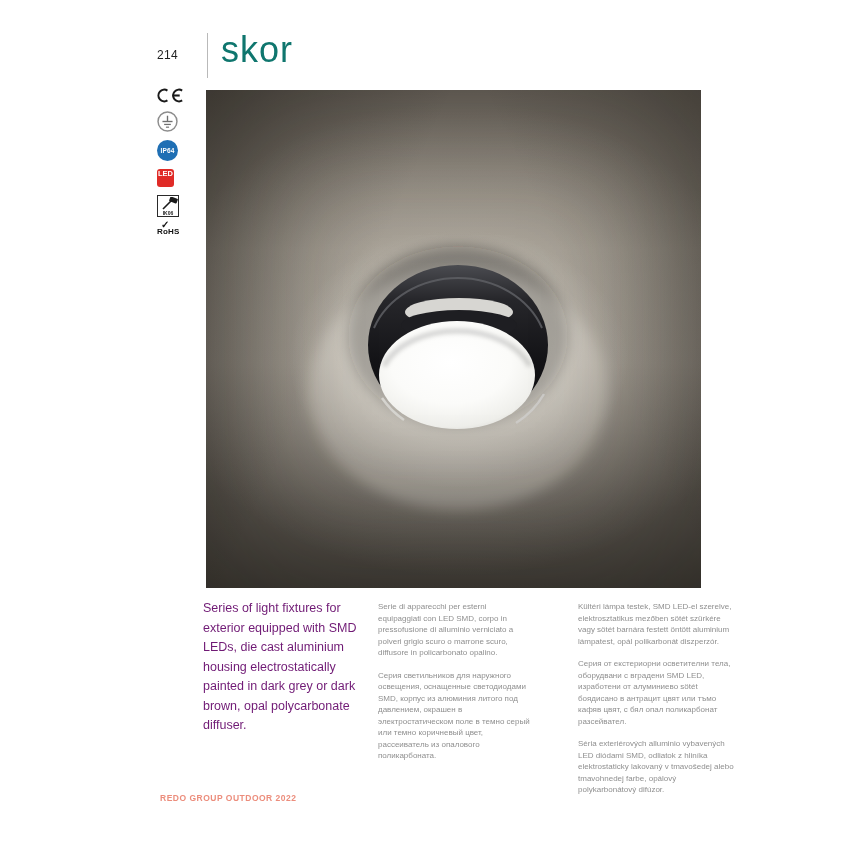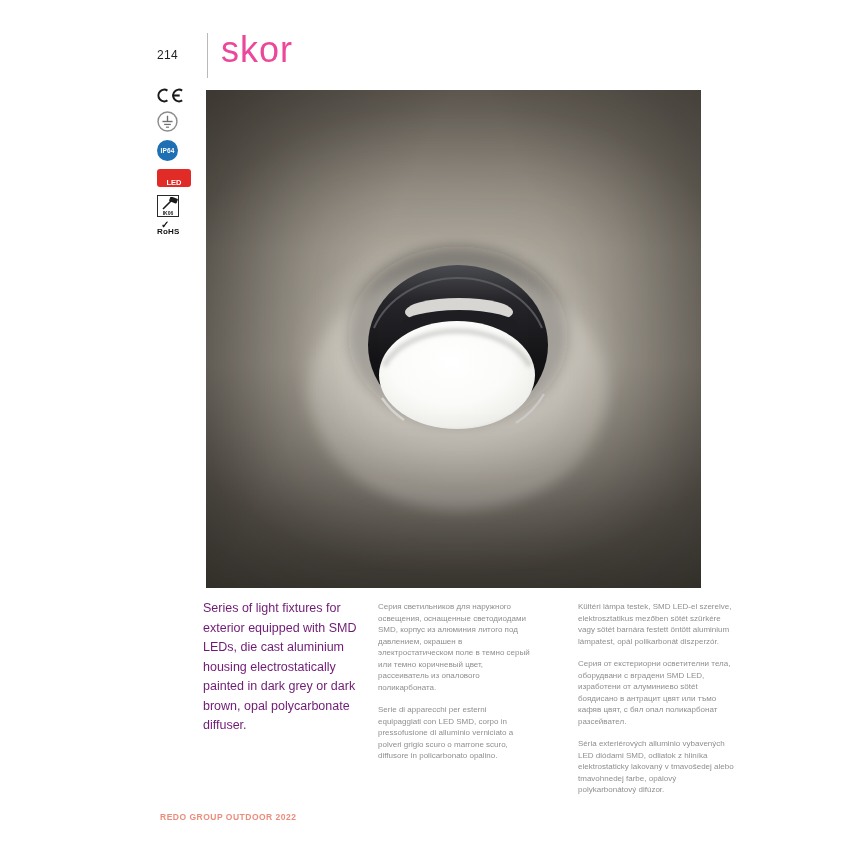--- a/index.html
+++ b/index.html
@@ -5,31 +5,31 @@
   * { margin:0; padding:0; box-sizing:border-box; }
   html,body { width:868px; height:868px; background:#ffffff; overflow:hidden;
               font-family:"Liberation Sans", sans-serif; }
   .page { position:relative; width:868px; height:868px; background:#fff; }
 
   
   .page-number { position:absolute; left:157px; top:48px; font-size:12px; font-weight:normal;
                  color:#1f1f1f; letter-spacing:0.3px; }
   .header-divider { position:absolute; left:207px; top:33px; width:1px; height:45px; background:#b9b9b9; }
   .page-title { position:absolute; left:221px; top:29px; font-size:36px; font-weight:300;
-                color:#ec4899; letter-spacing:1px; }
+                color:#0f766e; letter-spacing:1px; }
 
   
   .cert-col { position:absolute; left:157px; top:88px; width:28px; display:flex;
               flex-direction:column; align-items:flex-start; gap:8px; }
   .cert { display:flex; flex-direction:column; align-items:center; }
   .badge-ip { width:21px; height:21px; border-radius:50%; background:#1f6fb4; color:#fff;
               font-size:6.5px; font-weight:bold; display:flex; align-items:center; justify-content:center;
               letter-spacing:0.2px; }
-  .badge-led { width:34px; height:18px; border-radius:3px; background:#e02b27; color:#fff;
-               font-size:7.5px; font-weight:bold; display:flex; align-items:center; justify-content:flex-end; }
+  .badge-led { width:17px; height:18px; border-radius:3px; background:#e02b27; color:#fff;
+               font-size:7.5px; font-weight:bold; display:flex; align-items:center; justify-content:flex-start; }
   .badge-ik { width:22px; height:22px; border:1px solid #2a2a2a; background:#fff; position:relative;
               display:flex; flex-direction:column; align-items:center; justify-content:flex-end; }
   .badge-ik .ik-label { font-size:5px; font-weight:bold; color:#1a1a1a; line-height:6px; }
   .rohs { position:relative; margin-top:2px; }
   .rohs .check { position:absolute; top:-8px; left:4px; font-size:10px; font-weight:bold; color:#111; }
   .rohs .rohs-text { font-size:8px; font-weight:bold; color:#111; letter-spacing:0.2px;text-align:right; }
 
   
   .photo { position:absolute; left:206px; top:90px; width:495px; height:498px; overflow:hidden;
     background:
@@ -46,21 +46,21 @@
   
   .desc-en { position:absolute; left:203px; top:599px; width:176px; font-size:12.5px;
              line-height:19.5px; color:#701a75; }
   .col-small { position:absolute; top:601px; width:153px; font-size:8px; line-height:11.5px;
                color:#8f8f8f; }
   .col-2 { left:378px; }
   .col-3 { left:578px; width:158px; }
   .col-small p { margin-bottom:11px; }
 
   
-  .footer { position:absolute; left:160px; top:812px; font-size:8.5px; letter-spacing:0.5px;
+  .footer { position:absolute; left:160px; top:793px; font-size:8.5px; letter-spacing:0.5px;
             color:#ec8d7c; font-weight:bold; }
 </style>
 </head>
 <body>
 
 <div class="page">
 
   <div class="page-number">214</div>
   <div class="header-divider"></div>
   <div class="page-title">skor</div>
@@ -139,22 +139,22 @@
       <path d="M178 276 A78 54 0 0 1 324 276" stroke="rgba(0,0,0,0.16)" stroke-width="5" fill="none" filter="url(#softBlur2)"></path>
 
       <path d="M176 308 A90 80 0 0 0 198 330" stroke="#d8d7d3" stroke-width="2.5" fill="none" opacity="0.9"></path>
       <path d="M310 333 A90 80 0 0 0 338 304" stroke="#cfcecb" stroke-width="2.5" fill="none" opacity="0.85"></path>
     </svg>
   </div>
 
   <div class="desc-en">Series of light fixtures for exterior equipped with SMD LEDs, die cast aluminium housing electrostatically painted in dark grey or dark brown, opal polycarbonate diffuser.</div>
 
   <div class="col-small col-2">
+    <p>Serie di apparecchi per esterni equipaggiati con LED SMD, corpo in pressofusione di alluminio verniciato a polveri grigio scuro o marrone scuro, diffusore in policarbonato opalino.</p>
     <p>Серия светильников для наружного освещения, оснащенные светодиодами SMD, корпус из алюминия литого под давлением, окрашен в электростатическом поле в темно серый или темно коричневый цвет, рассеиватель из опалового поликарбоната.</p>
-    <p>Serie di apparecchi per esterni equipaggiati con LED SMD, corpo in pressofusione di alluminio verniciato a polveri grigio scuro o marrone scuro, diffusore in policarbonato opalino.</p>
   </div>
 
   <div class="col-small col-3">
     <p>Kültéri lámpa testek, SMD LED-el szerelve, elektrosztatikus mezőben sötét szürkére vagy sötét barnára festett öntött aluminium lámpatest, opál polikarbonát diszperzór.</p>
     <p>Серия от екстериорни осветителни тела, оборудвани с вградени SMD LED, изработени от алуминиево sötét боядисано в антрацит цвят или тъмо кафяв цвят, с бял опал поликарбонат разсейвател.</p>
     <p>Séria exteriérových alluminio vybavených LED diódami SMD, odliatok z hliníka elektrostaticky lakovaný v tmavošedej alebo tmavohnedej farbe, opálový polykarbonátový difúzor.</p>
   </div>
 
   <div class="footer">REDO GROUP OUTDOOR 2022</div>
 

